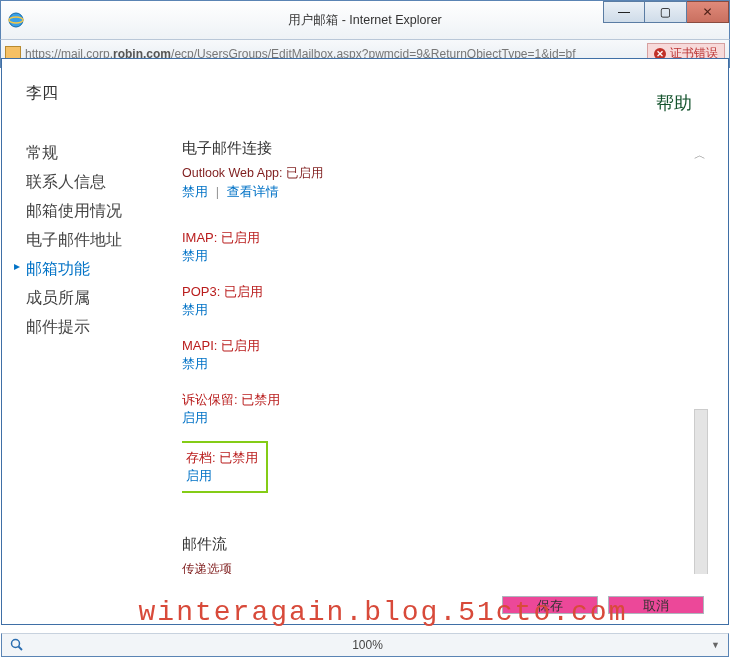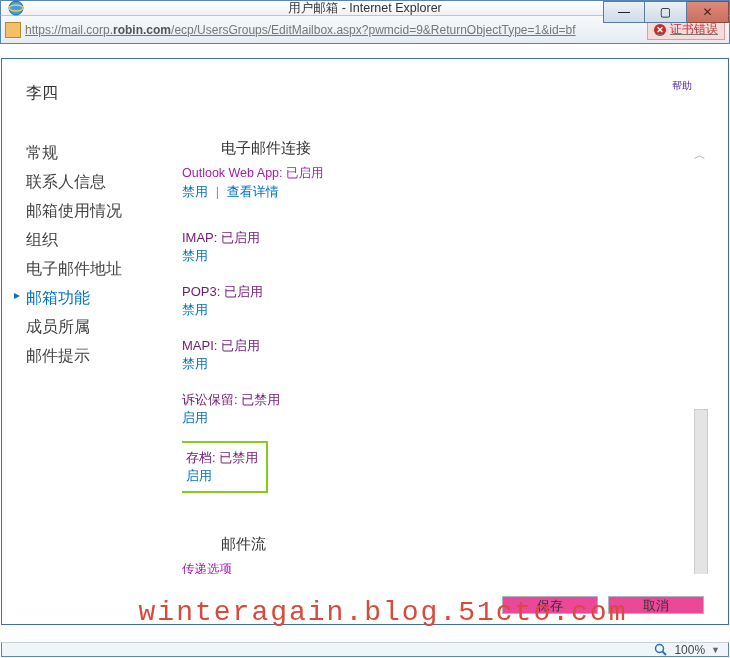--- a/index.html
+++ b/index.html
@@ -1,68 +1,68 @@
 <!DOCTYPE html>
 <html><head>
 <meta charset="utf-8">
 <style>
   * { box-sizing: border-box; margin: 0; padding: 0; }
   html, body { width: 730px; height: 658px; font-family: "Microsoft YaHei", "Segoe UI", Arial, sans-serif; font-size: 13px; overflow: hidden; background: #fff; }
 
   
-  .titlebar { height: 16px; background: linear-gradient(#fff, #eef2f6); border: 1px solid #5a84b4; border-bottom: 1px solid #b9c7d8; display: flex; align-items: center; position: relative; }
+  .titlebar { height: 40px; background: linear-gradient(#fff, #eef2f6); border: 1px solid #5a84b4; border-bottom: 1px solid #b9c7d8; display: flex; align-items: center; position: relative; }
   .titlebar .ie-icon { width: 18px; height: 18px; margin: 0 6px; display: inline-flex; align-items: center; justify-content: center; }
   .titlebar .title-text { position: absolute; left: 0; right: 0; text-align: center; font-size: 12.5px; color: #333; pointer-events: none; }
   .win-buttons { margin-left: auto; display: flex; height: 100%; }
   .win-btn { width: 42px; height: 22px; margin-top: 0; border: 1px solid #5a7ca3; background: linear-gradient(#eaf0f6,#cfdce9); display: flex; align-items: center; justify-content: center; font-family: Arial; font-size: 12px; position: relative; }
   .win-btn + .win-btn { border-left: none; }
   .win-close { background: linear-gradient(#e08a7a,#c97060); border-color: #8a4b3f; color: #4a1e15; }
   .win-btn span { display: inline-block; }
 
   
   .addressbar { height: 28px; border: 1px solid #5a84b4; border-top: none; background: linear-gradient(#f7f9fb,#e6ecf2); display: flex; align-items: center; font-size: 12px; color: #777; padding: 0 4px; overflow: hidden; text-decoration: underline; }
   .addr-icon { width: 16px; height: 16px; background: #f5c065; border: 1px solid #b88a2f; margin-right: 4px; flex: none; }
   .addr-text { flex: 1; white-space: nowrap; overflow: hidden; }
   .addr-text b { color: #555; font-weight: bold; }
   .cert-error { display: flex; align-items: center; gap: 4px; color: #b33; background: #f7dada; border: 1px solid #d6a0a0; padding: 1px 6px; margin-left: 4px; flex: none; }
   .cert-error .ico { width: 12px; height: 12px; border-radius: 50%; background: #c03028; color: #fff; font-size: 9px; line-height: 12px; text-align: center; font-weight: bold; }
 
   
   .page { position: absolute; top: 58px; left: 1px; right: 1px; bottom: 33px; border: 1px solid #3f6fa6; background: #fff; overflow: hidden; }
   .content-wrap { position: absolute; inset: 10px 10px 50px 10px; }
-  .help-link { position: absolute; top: 10px; right: 26px; color: #4c1d95; font-size: 10px; cursor: pointer; }
+  .help-link { position: absolute; top: 22px; right: 26px; color: #14532d; font-size: 18px; cursor: pointer; }
   .page-title { font-size: 16px; color: #333; font-weight: normal; margin: 14px 0 24px 14px; }
 
   .columns { display: flex; position: absolute; top: 70px; bottom: 0; left: 0; right: 0; }
   .sidebar { width: 170px; padding-left: 14px; }
   .sidebar-item { color: #444; font-size: 16px; padding: 4px 0; cursor: pointer; }
   .sidebar-item.active { color: #0072c6; position: relative; }
   .sidebar-item.active::before { content: "▸"; position: absolute; left: -12px; color: #0072c6; font-size: 12px; }
 
   .main { flex: 1; position: relative; padding-right: 30px; overflow: hidden; }
   .section { margin-bottom: 28px; }
-  .sec-title { font-size: 15px; color: #333; margin-bottom: 6px; margin-left: 39px; }
-  .sec-sub { font-size: 12.5px; color: #a21caf; line-height: 1.5; }
+  .sec-title { font-size: 15px; color: #333; margin-bottom: 6px; }
+  .sec-sub { font-size: 12.5px; color: #7f1d1d; line-height: 1.5; }
   .link { color: #0072c6; cursor: pointer; }
   .link + .divider { color: #999; margin: 0 4px; }
   .svc { margin-bottom: 18px; }
-  .svc-status { font-size: 13px; color: #701a75; }
+  .svc-status { font-size: 13px; color: #b91c1c; }
   .svc-link { color: #0072c6; cursor: pointer; font-size: 13px; }
 
   .highlight-box { border: 2px solid #84cc16; padding: 6px 8px; margin: -4px -6px 14px -6px; display: inline-block; }
 
   .scroll-arrows { position: absolute; right: 10px; top: 8px; bottom: 60px; width: 14px; display: flex; flex-direction: column; justify-content: space-between; color: #888; font-size: 12px; }
   .scroll-track { position: absolute; right: 10px; top: 270px; width: 14px; height: 200px; background: #e4e4e4; border: 1px solid #ccc; }
 
   
   .footer { position: absolute; left: 10px; right: 24px; bottom: 10px; display: flex; justify-content: flex-end; gap: 10px; }
   .btn { min-width: 96px; height: 18px; background: #ec4899; border: 1px solid #aeb5bd; color: #333; font-size: 13px; cursor: pointer; }
 
   
-  .statusbar { position: absolute; left: 1px; right: 1px; bottom: 1px; height: 15px; background: #f2f5f8; border: 1px solid #5a84b4; border-top: 1px solid #c8d2de; display: flex; align-items: center; justify-content: flex-end; padding: 0 8px; gap: 6px; font-size: 12px; color: #444; }
+  .statusbar { position: absolute; left: 1px; right: 1px; bottom: 1px; height: 24px; background: #f2f5f8; border: 1px solid #5a84b4; border-top: 1px solid #c8d2de; display: flex; align-items: center; justify-content: space-between; padding: 0 8px; gap: 6px; font-size: 12px; color: #444; }
   .zoom-icon { width: 14px; height: 14px; }
 
   
   .watermark { position: absolute; left: 0; right: 0; bottom: 30px; text-align: center; font-family: "Courier New", monospace; font-size: 28px; letter-spacing: 2px; color: #d84a3a; pointer-events: none; z-index: 50; margin-left: 36px; }
 </style>
 </head>
 <body>
 
 <div class="titlebar">
   <span class="ie-icon">
@@ -100,21 +100,20 @@
   <div class="content-wrap">
     <span class="help-link">帮助</span>
     <h1 class="page-title">李四</h1>
 
     <div class="columns">
 
       <div class="sidebar">
         <div class="sidebar-item">常规</div>
         <div class="sidebar-item">联系人信息</div>
         <div class="sidebar-item">邮箱使用情况</div>
-        <div class="sidebar-item">组织</div>
         <div class="sidebar-item">电子邮件地址</div>
         <div class="sidebar-item active">邮箱功能</div>
         <div class="sidebar-item">成员所属</div>
         <div class="sidebar-item">邮件提示</div>
       </div>
 
       <div class="main">
         <div class="section">
           <div class="sec-title">电子邮件连接</div>
           <div class="sec-sub">Outlook Web App: 已启用</div>

